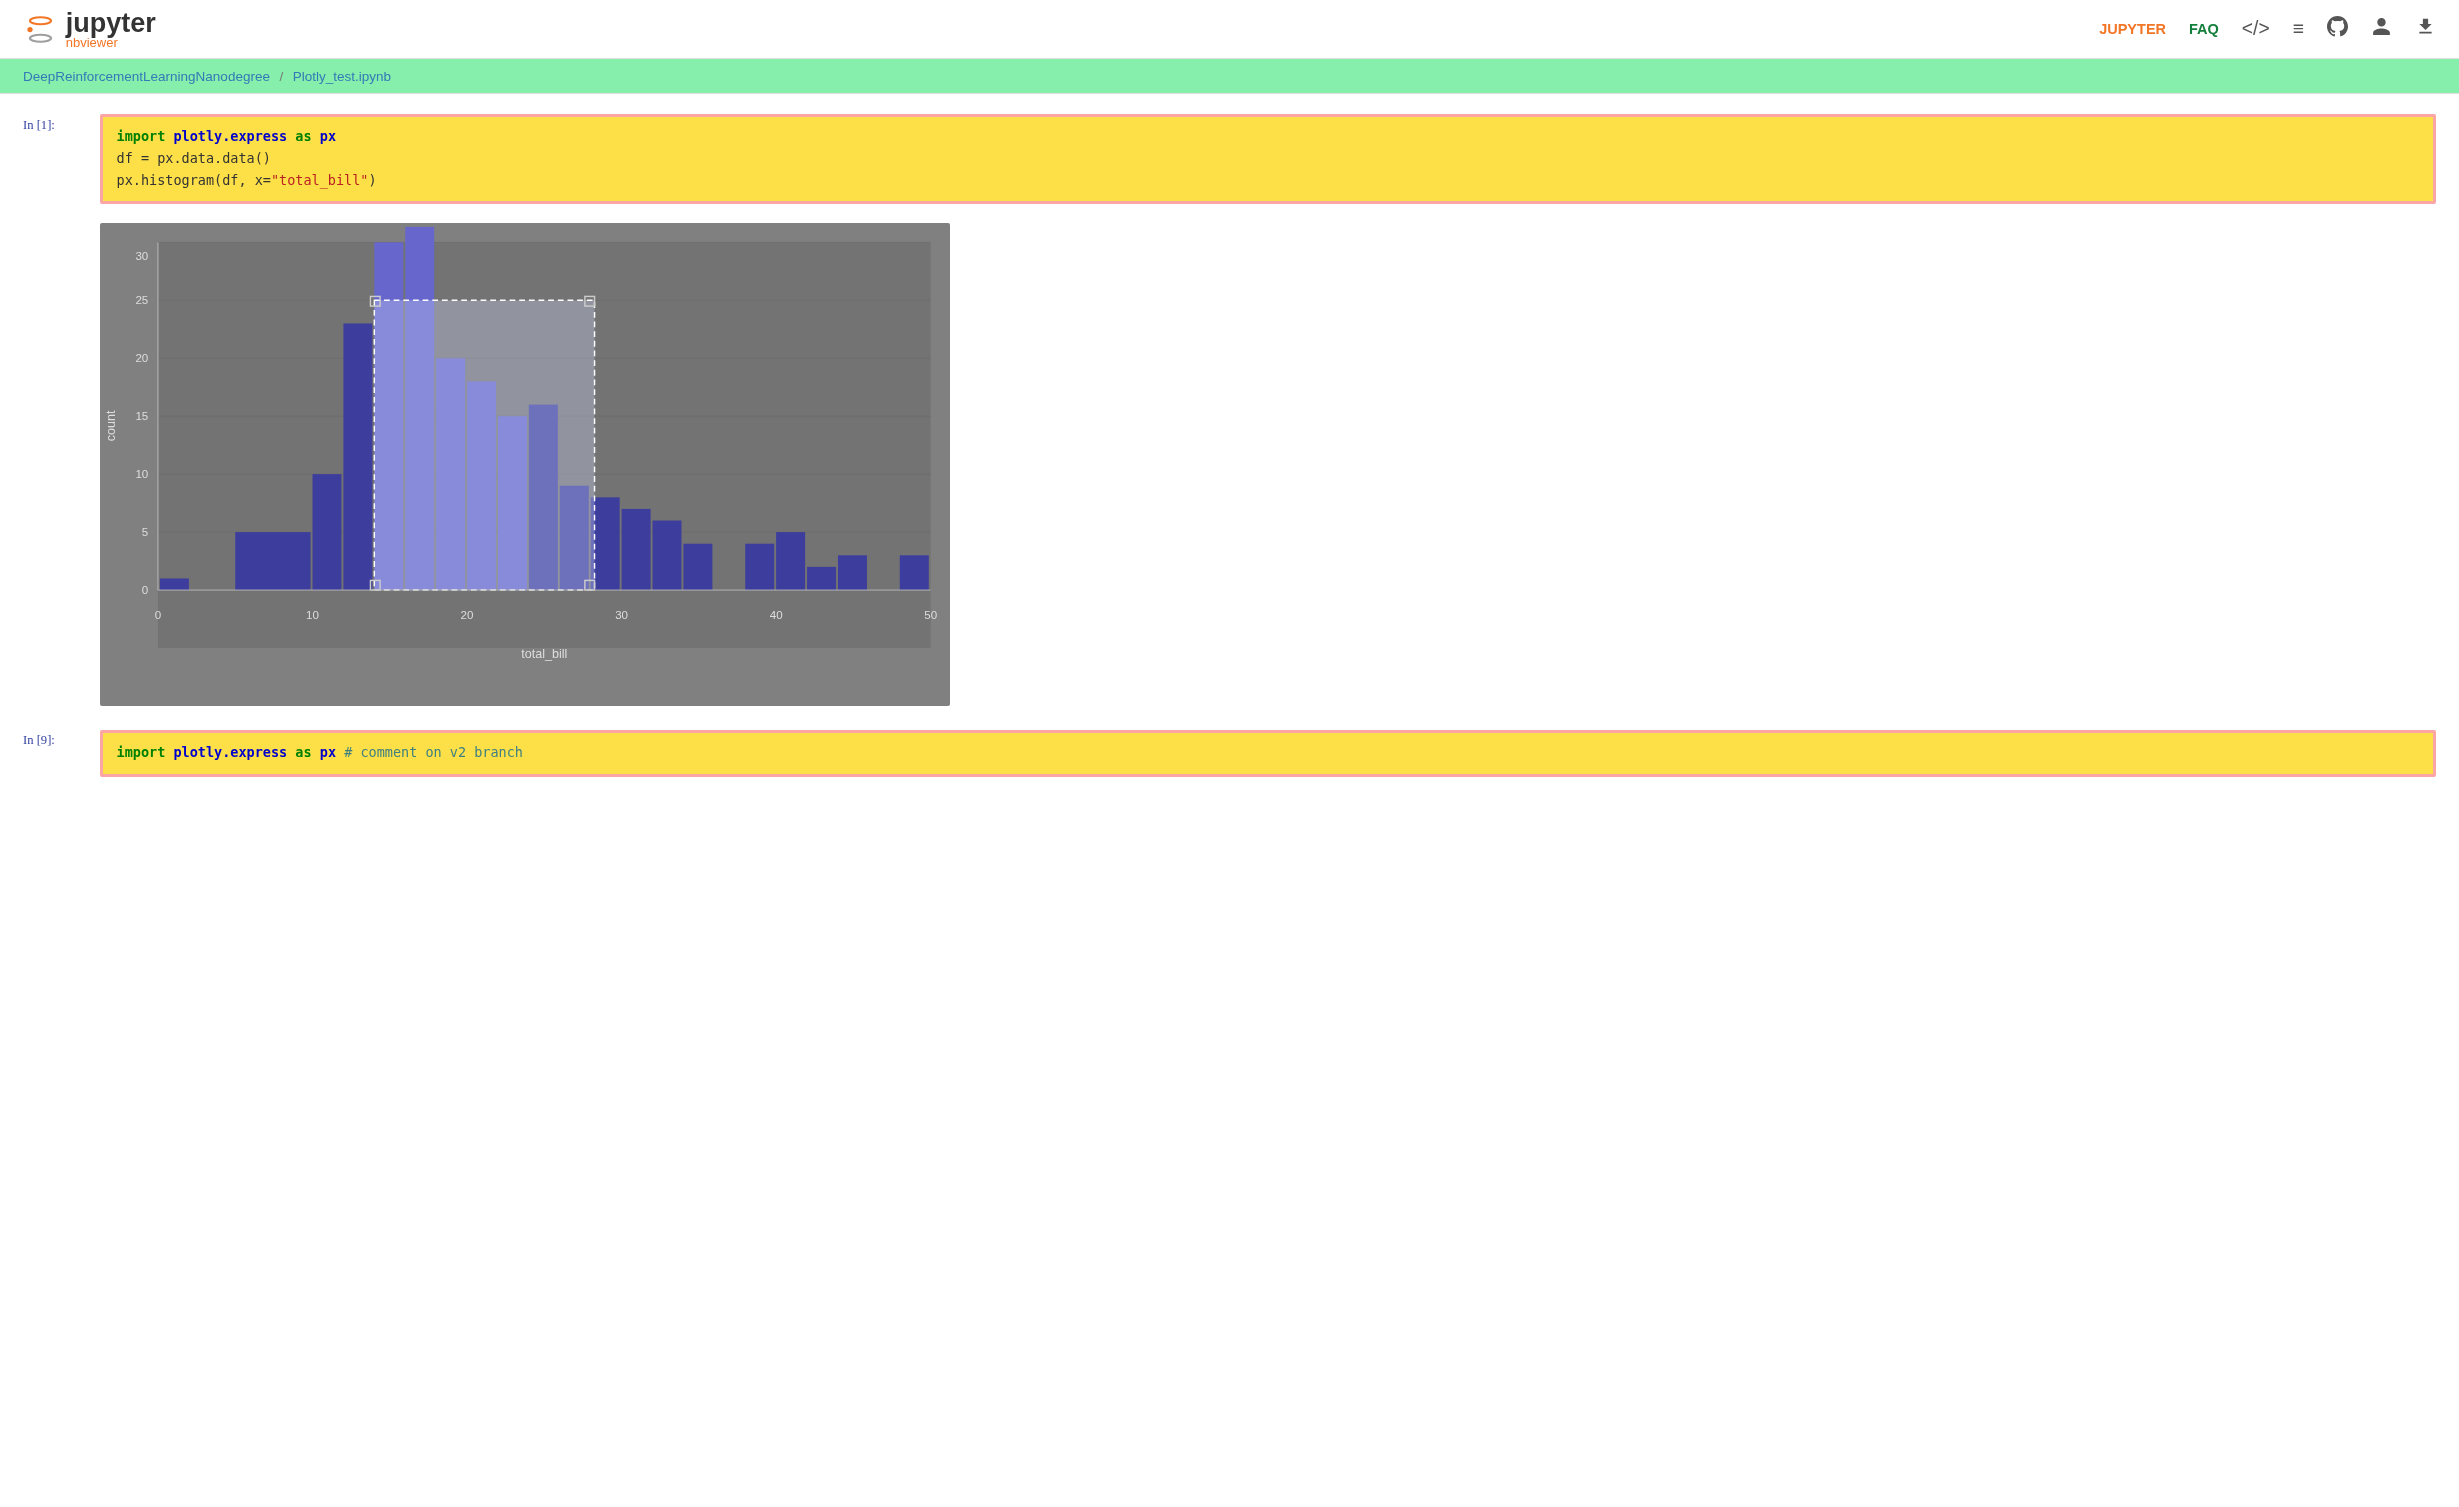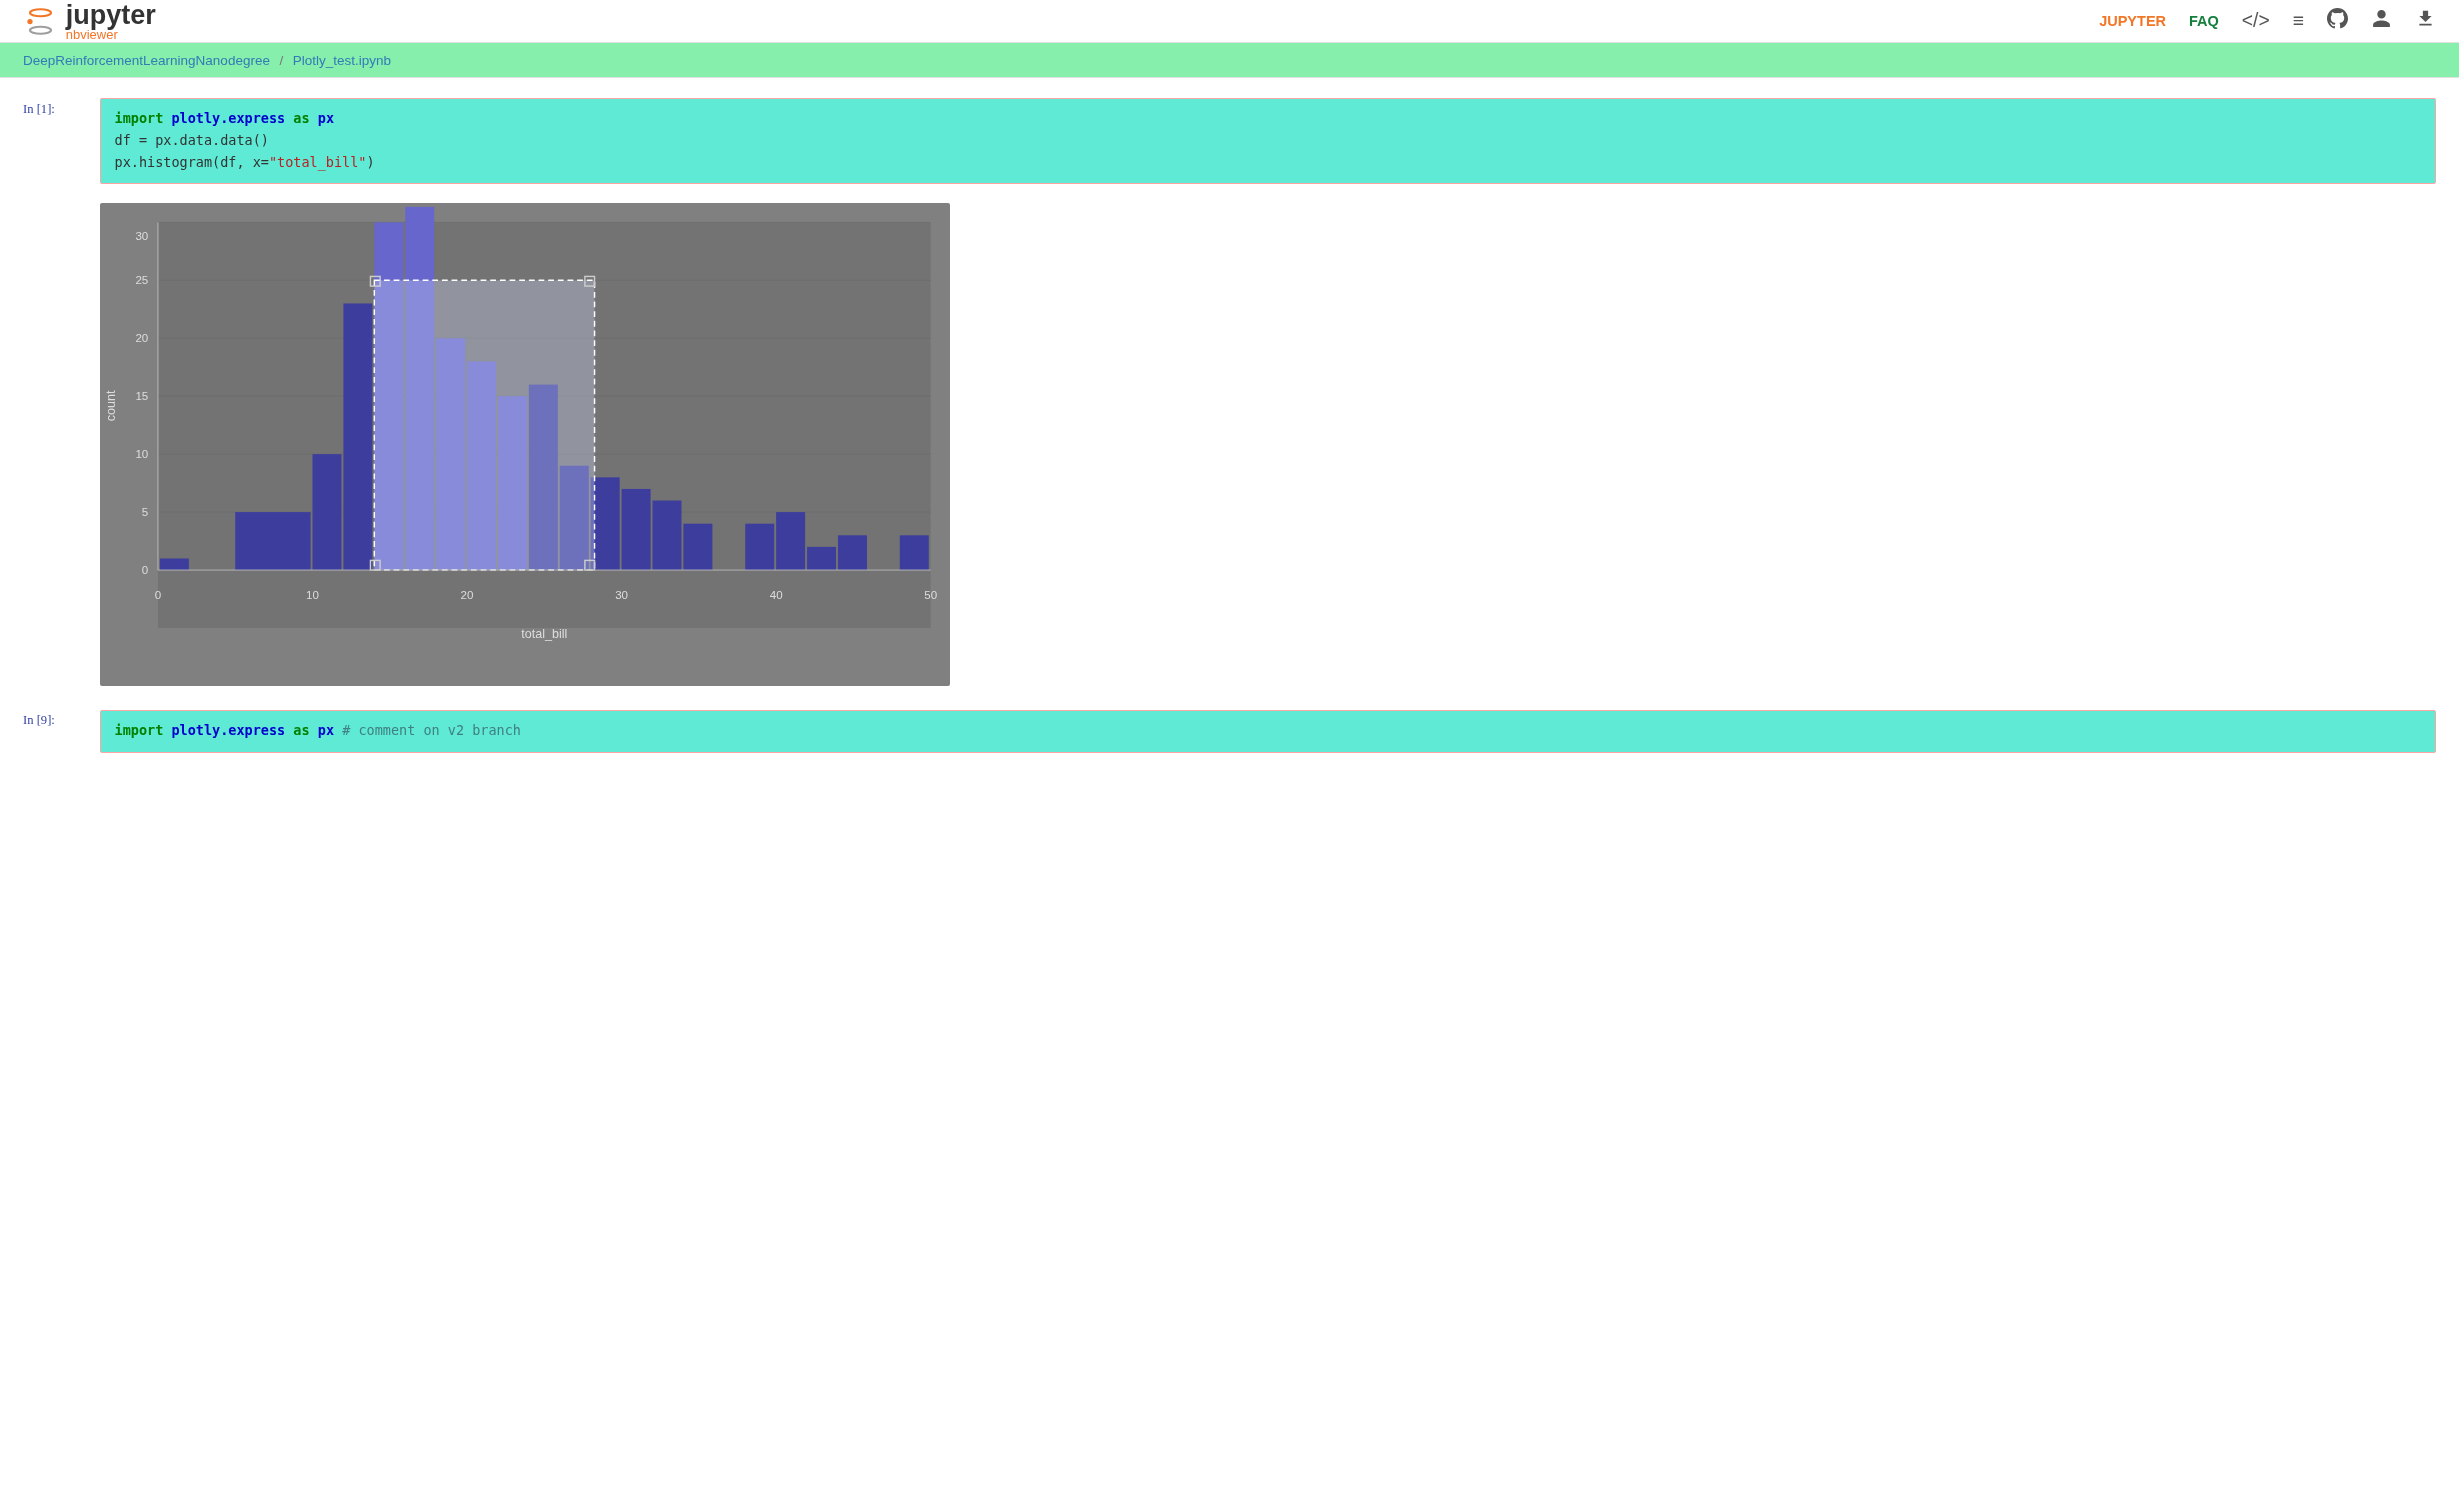--- a/index.html
+++ b/index.html
@@ -2,21 +2,21 @@
 <html><head>
   <meta charset="utf-8">
   <style>
     * { box-sizing: border-box; margin: 0; padding: 0; }
     body { font-family: Arial, sans-serif; background: #fff; color: #333; }
 
     
     .header {
       display: flex;
       align-items: center;
-      padding: 0 23px;
+      padding: 8px 23px;
       border-bottom: 1px solid #e0e0e0;
       background: #fff;
       gap: 8px;
     }
     .logo-area {
       display: flex;
       align-items: center;
       margin-right: auto;
     }
     .logo-icon {
@@ -79,23 +79,23 @@
     }
     .cell-label {
       font-family: Liberation Serif, serif;
       font-size: 12.6px;
       color: #303f9f;
       min-width: 77px;
       padding-top: 3.9px;
     }
     .cell-content {
       flex: 1;
-      border: 1px solid #fca5a5;
+      border: 3px solid #fca5a5;
       border-radius: 1.9px;
-      background: #5eead4;
+      background: #fde047;
       padding: 9.7px 13.5px;
     }
     .code-line {
       font-family: monospace;
       font-size: 13.5px;
       line-height: 1.6;
     }
     .kw-import { color: #008000; font-weight: bold; }
     .kw-module { color: #0000cd; font-weight: bold; }
     .kw-as { color: #008000; font-weight: bold; }

